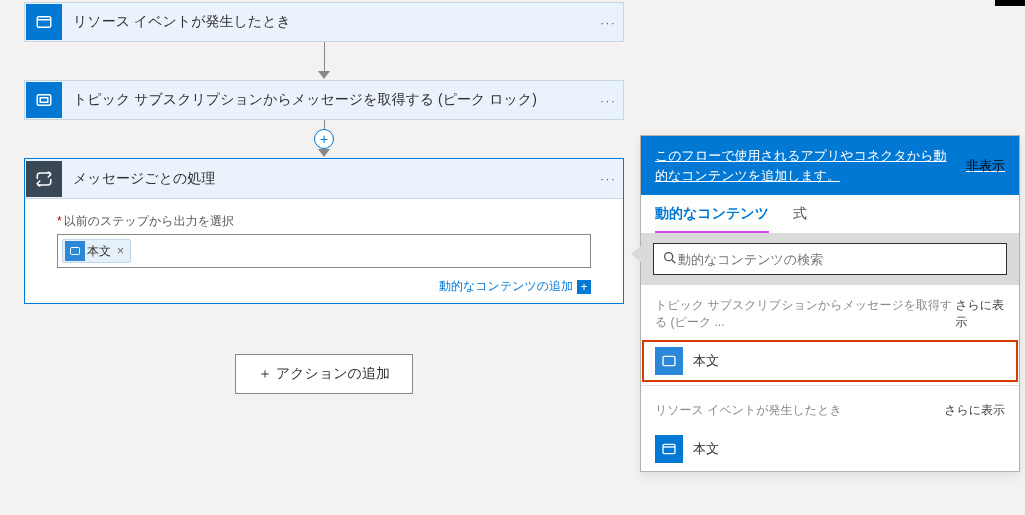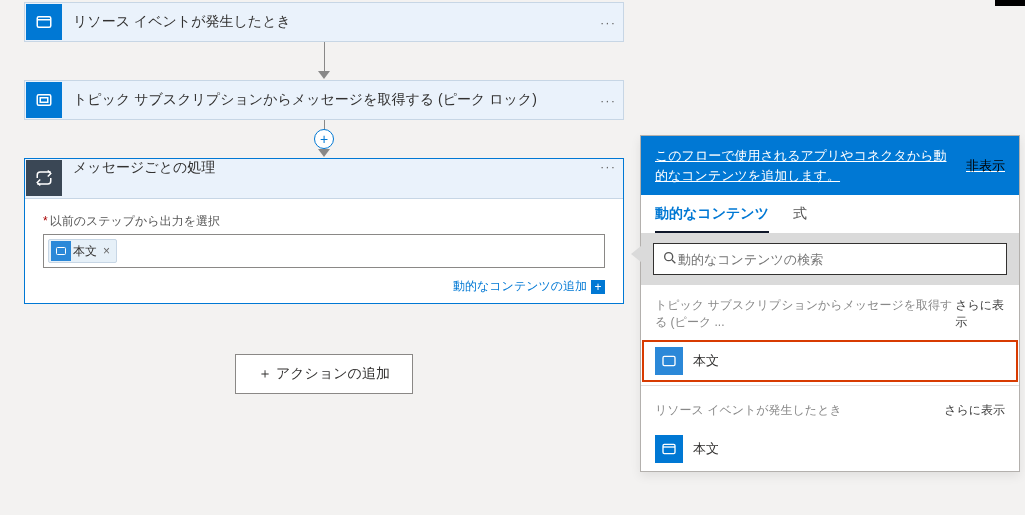--- a/index.html
+++ b/index.html
@@ -79,25 +79,25 @@
     }
     .for-each {
       width: 600px;
       background: #fff;
       border: 1px solid #0078d4;
     }
     .for-each-header {
       background: #eaf2fb;
       height: 40px;
       display: flex;
-      align-items: flex-start;
+      align-items: center;
       border-bottom: 1px solid #c7d6e5;
     }
     .for-each-body {
-      padding: 14px 18px 8px;
+      padding: 14px 32px 8px;
     }
     .field-label { font-size: 12px; color: #555; margin-bottom: 4px; }
     .field-label .req { color: #a80000; margin-right: 2px; }
     .token-input {
       border: 1px solid #8a8886;
       padding: 4px;
       min-height: 30px;
       display: flex;
       align-items: center;
       gap: 4px;
@@ -179,21 +179,21 @@
     .panel-head .htxt { flex: 1; }
     .panel-head .hide-link { color: #000000; white-space: nowrap; }
     .panel-tabs {
       display: flex;
       padding: 10px 14px 0;
       gap: 24px;
       background: #fff;
       font-size: 14px;
     }
     .panel-tabs .tab { padding-bottom: 8px; color: #555; cursor: pointer; }
-    .panel-tabs .tab.active { color: #0078d4; border-bottom: 2px solid #0f172a; font-weight: 600; }
+    .panel-tabs .tab.active { color: #0078d4; border-bottom: 2px solid #d946ef; font-weight: 600; }
     .panel-searchbar {
       background: #dadada;
       padding: 10px 12px;
     }
     .panel-search {
       background: #fff;
       border: 1px solid #323130;
       height: 32px;
       display: flex; align-items: center;
       padding: 0 8px;

